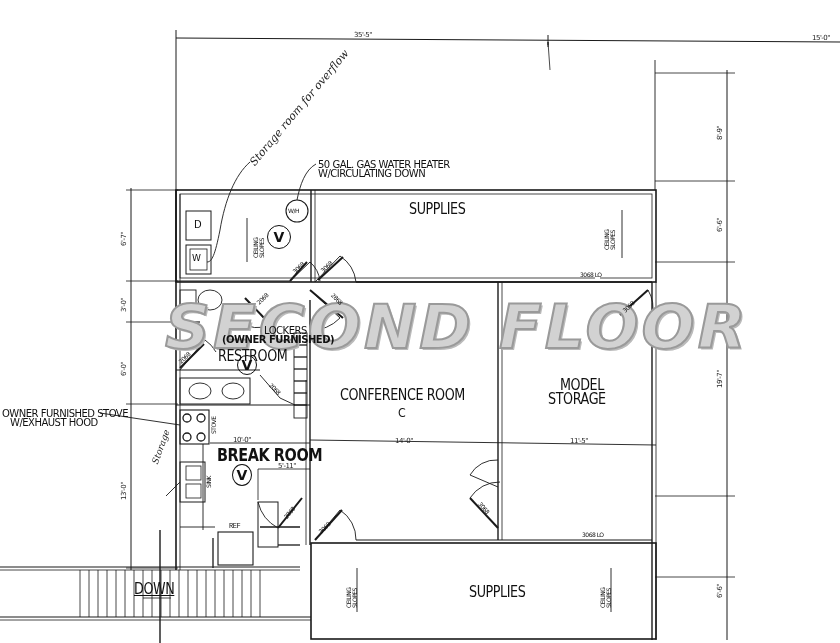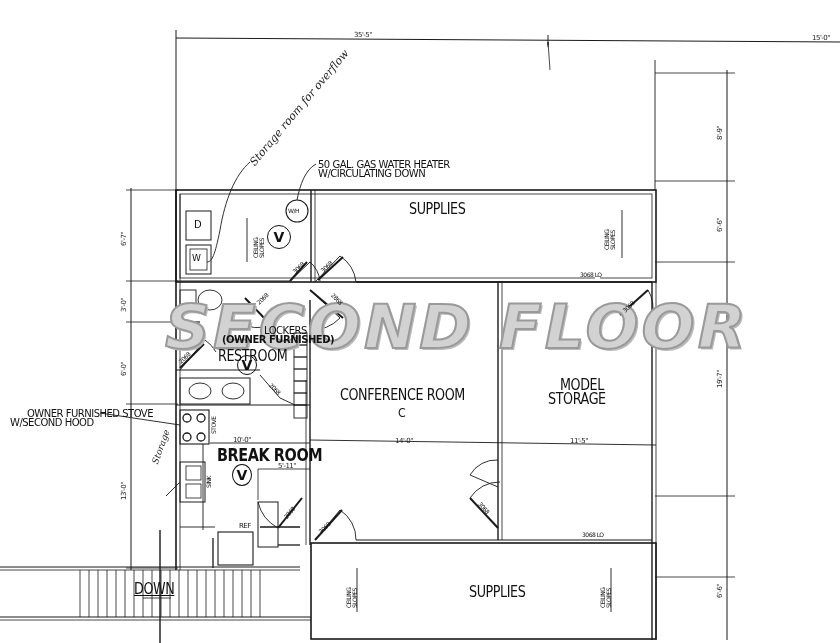--- a/index.html
+++ b/index.html
@@ -207,26 +207,26 @@
 
 <div class="circle-v" style="left:267px;top:225px;width:22px;height:22px;line-height:22px;">V</div>
 <div class="circle-v" style="left:237px;top:355px;width:18px;height:18px;line-height:18px;">V</div>
 <div class="circle-v" style="left:232px;top:464px;width:18px;height:20px;line-height:20px;">V</div>
 
 <div class="lbl" style="left:194px;top:219px;font-size:10px;">D</div>
 <div class="lbl" style="left:192px;top:253px;font-size:9px;">W</div>
 <div class="lbl" style="left:288px;top:207px;font-size:6px;">W/H</div>
 <div class="lbl tiny vert" style="left:211px;top:434px;">STOVE</div>
 <div class="lbl tiny vert" style="left:206px;top:488px;">SINK</div>
-<div class="lbl" style="left:239px;top:522px;font-size:7px;">REF</div>
+<div class="lbl" style="left:229px;top:522px;font-size:7px;font-family:Liberation Mono, monospace;">REF</div>
 
 <div class="lbl note" style="left:318px;top:161px;">50 GAL. GAS WATER HEATER</div>
 <div class="lbl note" style="left:318px;top:170px;">W/CIRCULATING DOWN</div>
-<div class="lbl note" style="left:27px;top:410px;text-align:right;">OWNER FURNISHED STOVE</div>
-<div class="lbl note" style="left:10px;top:419px;">W/SECOND HOOD</div>
+<div class="lbl note" style="left:2px;top:410px;text-align:right;">OWNER FURNISHED STOVE</div>
+<div class="lbl note" style="left:10px;top:419px;">W/EXHAUST HOOD</div>
 <div class="lbl note" style="left:232px;top:327px;margin-left:32px;">LOCKERS</div>
 <div class="lbl note" style="left:222px;top:336px;font-weight:bold;">(OWNER FURNISHED)</div>
 <div class="hand" style="left:247px;top:160px;transform:rotate(-50deg);transform-origin:left top;">Storage room for overflow</div>
 <div class="hand" style="left:150px;top:462px;transform:rotate(-70deg);transform-origin:left top;font-size:9px;">Storage</div>
 
 <div class="lbl tiny vert" style="left:253px;top:258px;">CEILING</div>
 <div class="lbl tiny vert" style="left:259px;top:258px;">SLOPES</div>
 <div class="lbl tiny vert" style="left:604px;top:250px;">CEILING</div>
 <div class="lbl tiny vert" style="left:610px;top:250px;">SLOPES</div>
 <div class="lbl tiny vert" style="left:346px;top:608px;">CEILING</div>

